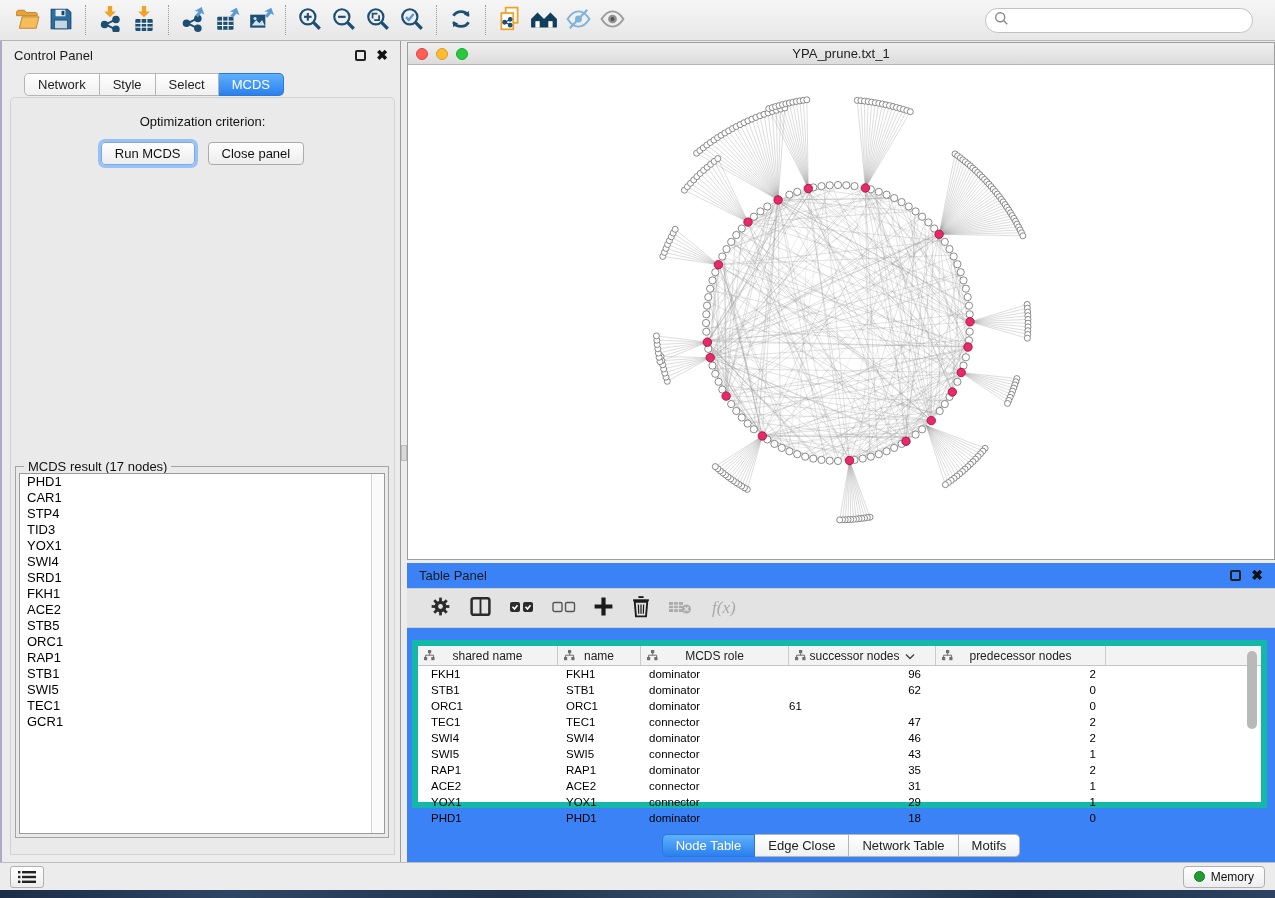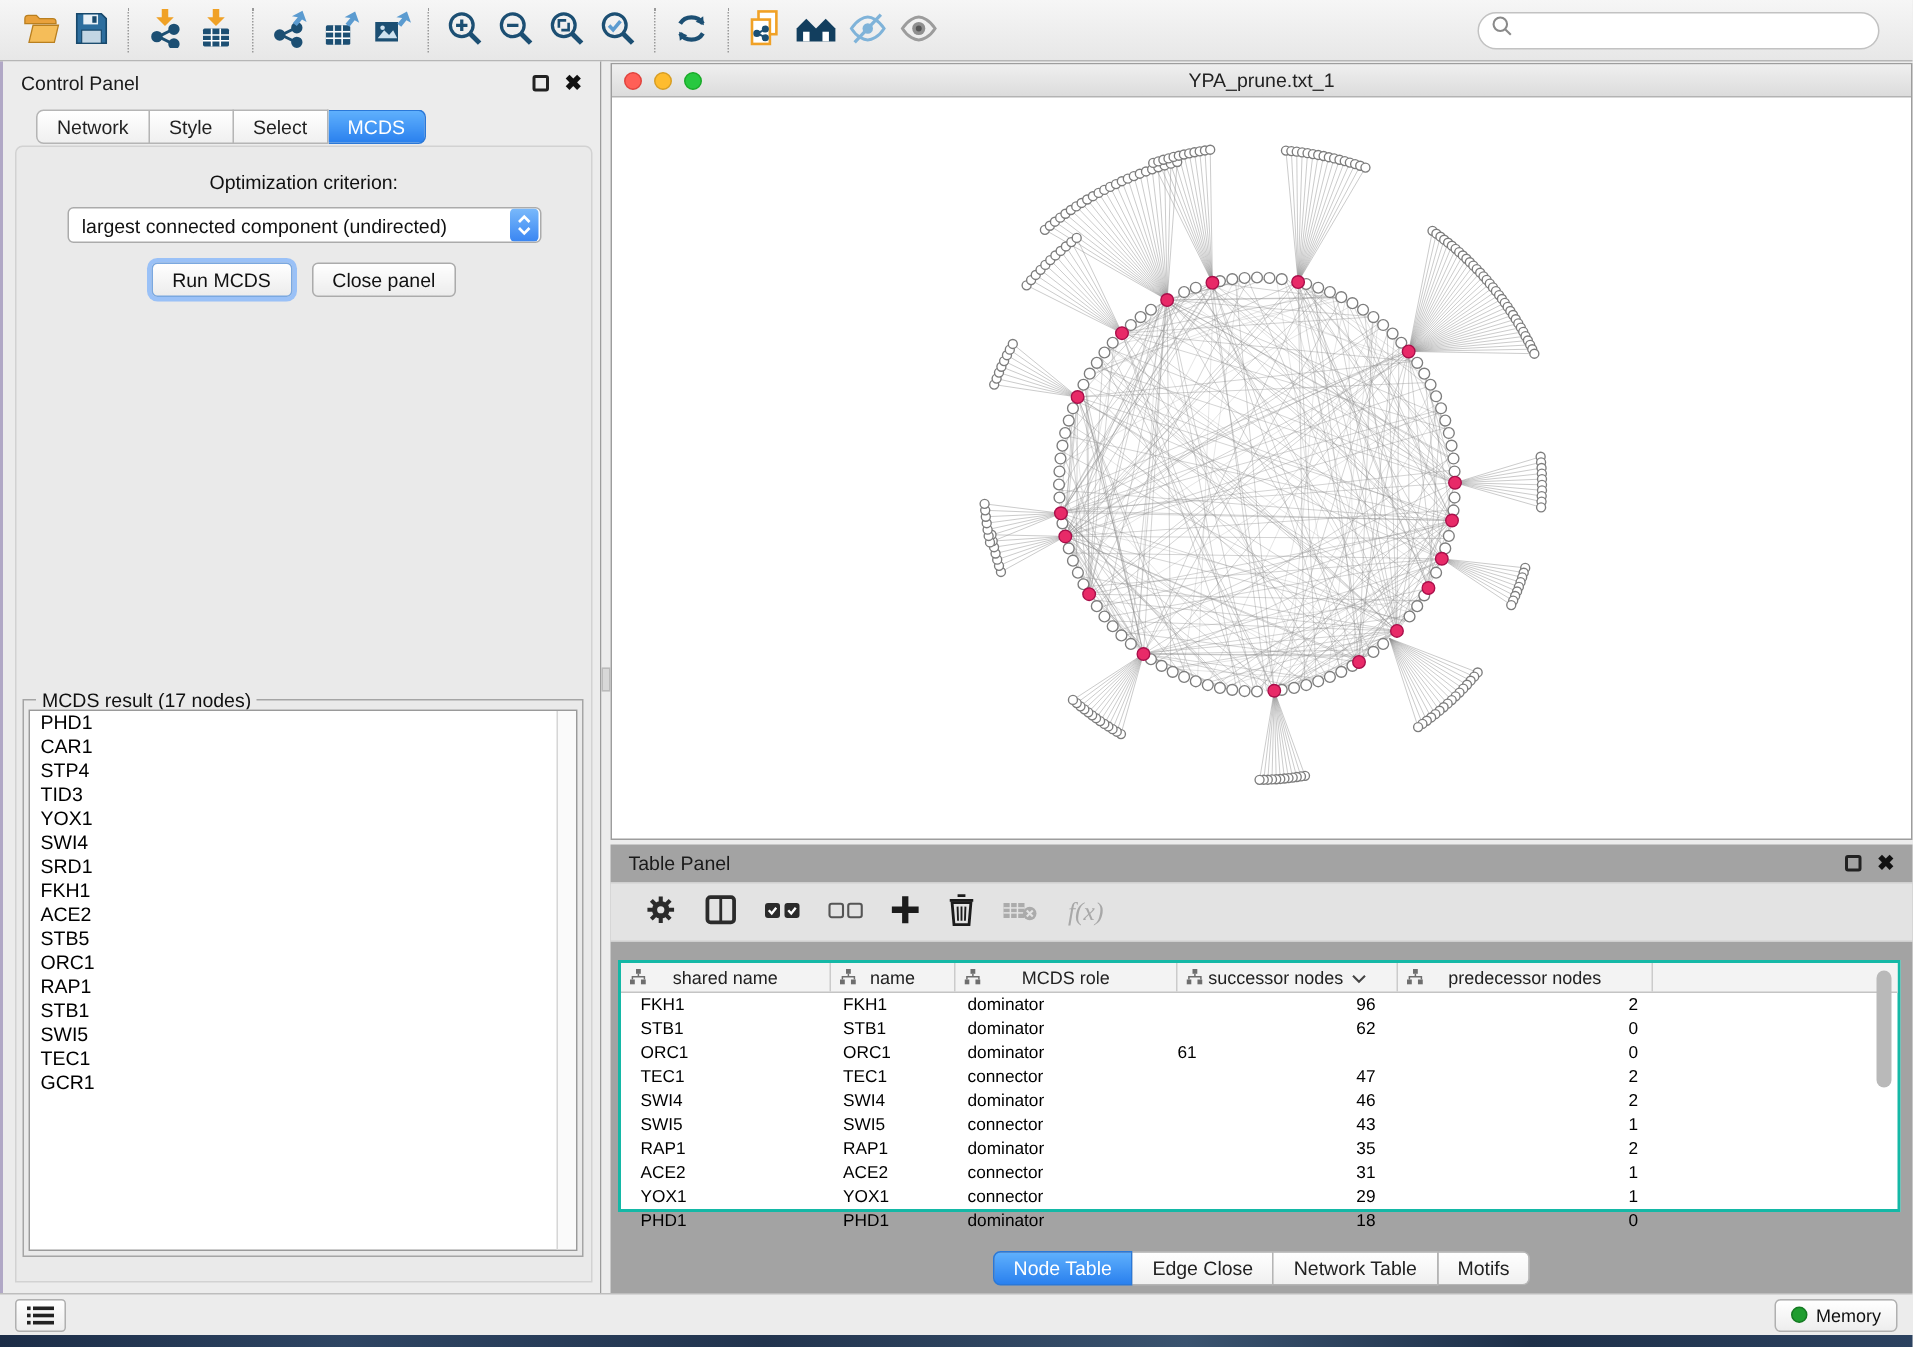--- a/index.html
+++ b/index.html
@@ -60,26 +60,26 @@
   .nf-titlebar { position:relative; height:22px; background:linear-gradient(#efefef,#dcdcdc); border-bottom:1px solid #b3b3b3;
     display:flex; align-items:center; padding:0 8px; }
   .tl { width:12px; height:12px; border-radius:50%; margin-right:8px; }
   .tl.red { background:#ff5f57; border:1px solid #e0443e; }
   .tl.yellow { background:#febc2e; border:1px solid #d89e24; }
   .tl.green { background:#28c840; border:1px solid #1aab29; }
   .nf-title { position:absolute; left:0; right:0; text-align:center; font-size:13px; color:#222; }
   .nf-canvas { display:block; }
 
   
-  .table-panel { position:absolute; left:407px; top:563px; width:868px; height:299px; background:#a3a3a3; }
+  .table-panel { position:absolute; left:407px; top:563px; width:868px; height:299px; background:#3b82f6; }
   .tp-header { height:25px; display:flex; align-items:center; padding:0 12px; font-size:13px; color:#1a1a1a; }
   .tp-toolbar { height:40px; background:#e3e3e3; border-top:1px solid #d0d0d0; border-bottom:1px solid #cfcfcf;
     display:flex; align-items:center; gap:17px; padding-left:22px; }
   .tp-tbtn { background:none; border:none; display:flex; align-items:center; }
-  .tp-table { position:absolute; left:5px; top:77px; width:855px; height:168px; background:#fff; border:2px solid #14b8a6; }
+  .tp-table { position:absolute; left:5px; top:77px; width:855px; height:168px; background:#fff; border:6px solid #14b8a6; }
   .th-row { display:flex; height:20px; background:#f3f3f3; border-bottom:1px solid #c4c4c4; }
   .th-cell { display:flex; align-items:center; justify-content:center; gap:5px; border-right:1px solid #cbcbcb;
     font-size:12px; color:#222; position:relative; }
   .th-filler { flex:1; border-right:none; }
   .tb-body { position:relative; }
   .tr-row { display:flex; height:16px; }
   .td-cell { font-size:11.5px; color:#000; line-height:16px; white-space:nowrap; overflow:hidden; }
   .tb-scroll { position:absolute; top:1px; right:3px; width:12px; height:168px; }
   .tb-thumb { position:absolute; top:4px; left:1px; width:10px; height:78px; background:#b9b9b9; border-radius:5px; }
   .tp-tabs { position:absolute; left:0; right:0; top:271px; display:flex; justify-content:center; }
@@ -280,29 +280,20 @@
       <div class="seg" id="cp-tabs">
         <button class="seg-btn">Network</button>
         <button class="seg-btn">Style</button>
         <button class="seg-btn">Select</button>
         <button class="seg-btn active">MCDS</button>
       </div>
     </div>
 
   <div class="cp-content">
     <div class="opt-label">Optimization criterion:</div>
-    <div class="opt-select">
-      <span class="sel-text">largest connected component (undirected)</span>
-      <span class="stepper">
-        <svg width="11" height="16" viewBox="0 0 11 16">
-            <path d="M2 6 L5.5 2.4 L9 6" fill="none" stroke="#fff" stroke-width="1.8"></path>
-            <path d="M2 10 L5.5 13.6 L9 10" fill="none" stroke="#fff" stroke-width="1.8"></path>
-          </svg>
-      </span>
-    </div>
     <div class="cp-buttons">
       <button class="pbtn focused">Run MCDS</button>
       <button class="pbtn">Close panel</button>
     </div>
     <div class="result-group">
       <span class="result-legend">MCDS result (17 nodes)</span>
       <div class="result-list">
         <div id="mcds-items">
             <div class="mcds-item">PHD1</div>
             <div class="mcds-item">CAR1</div>

